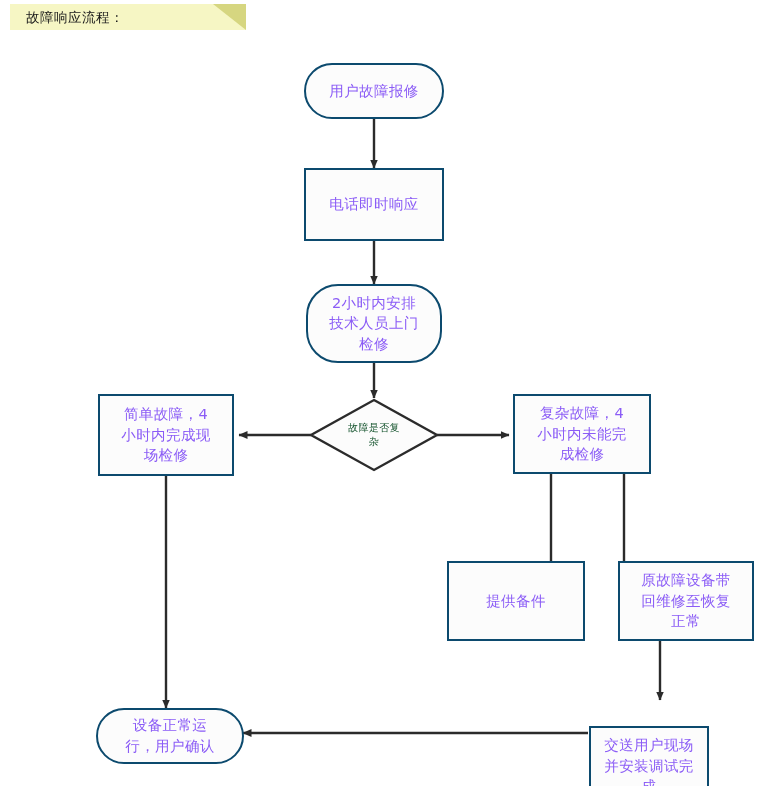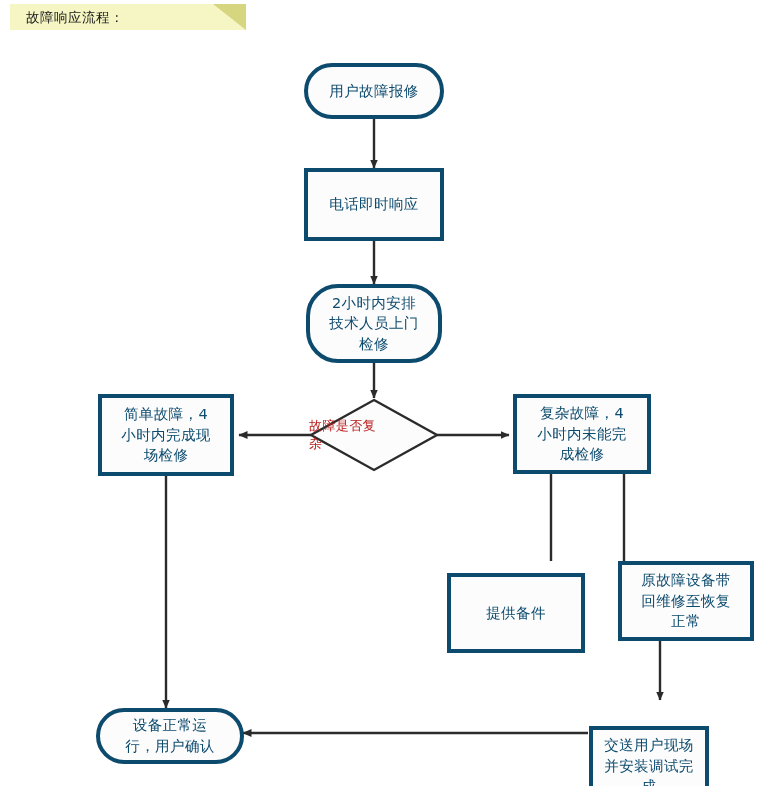--- a/index.html
+++ b/index.html
@@ -65,26 +65,26 @@
     position: absolute;
     left: 0;
     top: 0;
   }
 
   
   .node {
     position: absolute;
     box-sizing: border-box;
     background: #fcfcfc;
-    border: 4px solid #0c4a6e;
+    border: 2px solid #0c4a6e;
     display: flex;
     align-items: center;
     justify-content: center;
     text-align: center;
-    color: #0c4a6e;
+    color: #8b5cf6;
     font-size: 14.5px;
     line-height: 1.42;
     letter-spacing: 0.4px;
   }
   .node .node-label {
     display: block;
     padding: 0 6px;
     white-space: pre-line;
   }
   .node.stadium {
@@ -104,23 +104,23 @@
   .decision .diamond-shape {
     position: absolute;
     left: 0;
     top: 0;
     width: 100%;
     height: 100%;
   }
   .decision .node-label {
     position: relative;
     z-index: 2;
-    text-align: left;
-    color: #b91c1c;
-    font-size: 13px;
+    text-align: center;
+    color: #14532d;
+    font-size: 10px;
     line-height: 1.42;
     letter-spacing: 0.4px;
     white-space: pre-line;
     width: 132px;
   }
 </style>
 </head>
 <body>
 
 <div id="banner">
@@ -188,21 +188,21 @@
 小时内完成现
 场检修</span>
   </div>
 
   <div class="node plain" style="left:513px; top:394px; width:138px; height:80px;">
     <span class="node-label">复杂故障，4
 小时内未能完
 成检修</span>
   </div>
 
-  <div class="node plain" style="left:447px; top:561px; width:138px; height:80px;margin-top:12px;">
+  <div class="node plain" style="left:447px; top:561px; width:138px; height:80px;">
     <span class="node-label">提供备件</span>
   </div>
 
   <div class="node plain" style="left:593px; top:561px; width:136px; height:80px;margin-left:25px;">
     <span class="node-label">原故障设备带
 回维修至恢复
 正常</span>
   </div>
 
   <div class="node plain" style="left:589px; top:726px; width:120px; height:80px;">

